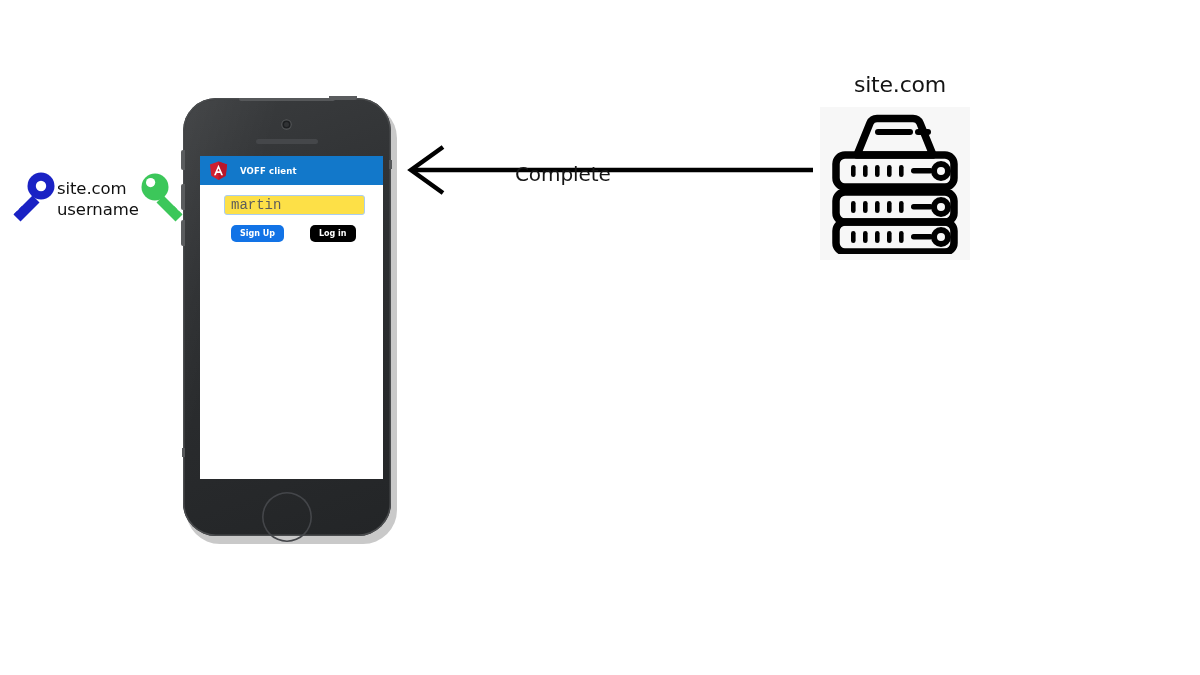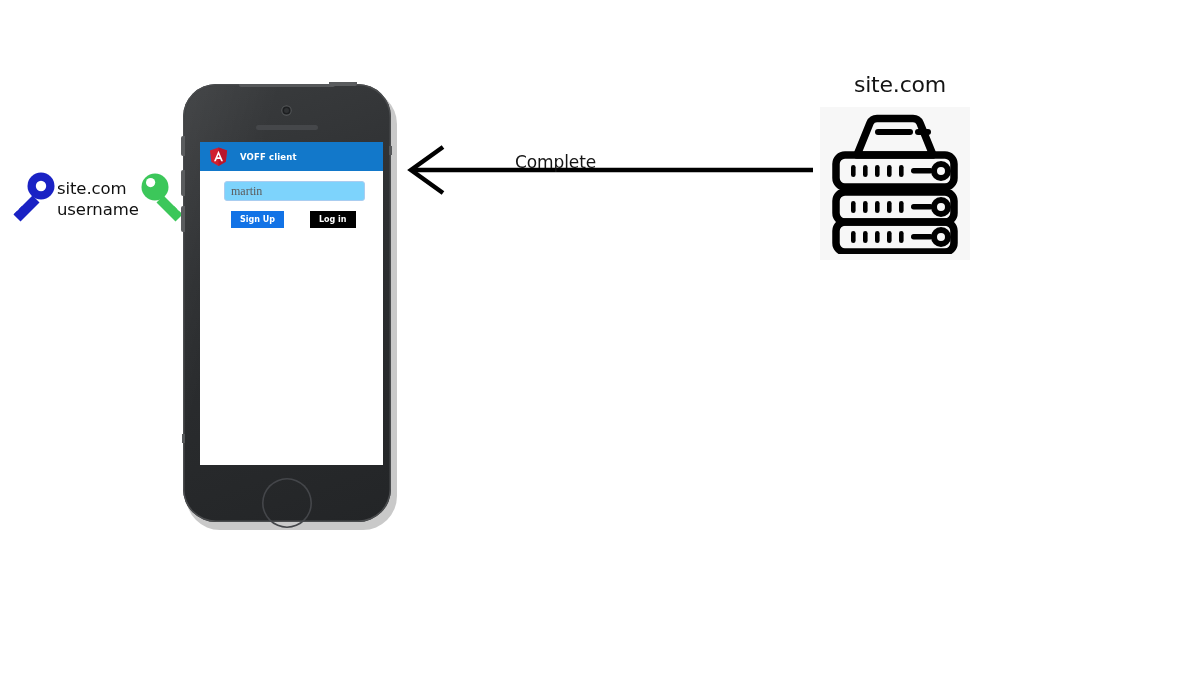--- a/index.html
+++ b/index.html
@@ -46,21 +46,21 @@
     letter-spacing: -0.1px;
     color: #101010;
     white-space: nowrap;
   }
   #left-key-label .l2 { display: block; }
 
   
   #phone-mockup {
     position: absolute;
     left: 183px;
-    top: 84px;
+    top: 98px;
     width: 172px;
     height: 446px;
     padding-left: 28px;
   }
   #phone-shadow {
     position: absolute;
     left: 3px;
     top: 6px;
     width: 211px;
     height: 440px;
@@ -210,33 +210,33 @@
   #username-input {
     position: absolute;
     left: 24px;
     top: 10px;
     width: 127px;
     height: 14px;
     padding: 2px 6px;
     box-sizing: content-box;
     border: 1.4px solid #aacdf0;
     border-radius: 3px;
-    background: #7dd3fc;
-    font-family: Liberation Serif, serif;
-    font-size: 12px;
+    background: #fde047;
+    font-family: Liberation Mono, monospace;
+    font-size: 14px;
     color: #5c5c5c;
     outline: none;
   }
   #username-input::placeholder { color: #8a8a8a; }
   .app-btn {
     position: absolute;
     top: 40px;
     height: 17px;
     border: none;
-    border-radius: 0;
+    border-radius: 5px;
     color: #ffffff;
     font-family: "DejaVu Sans", "Liberation Sans", sans-serif;
     font-size: 8px;
     font-weight: bold;
     line-height: 17px;
     padding: 0 9px;
     cursor: pointer;
   }
   #signup-button {
     left: 31px;
@@ -251,22 +251,22 @@
   #complete-arrow {
     position: absolute;
     left: 405px;
     top: 145px;
     width: 410px;
     height: 50px;
   }
   #complete-arrow-label {
     position: absolute;
     left: 515px;
-    top: 152px;
-    font-size: 17px;
+    top: 162px;
+    font-size: 20px;
     color: #151515;
     letter-spacing: -0.1px;
     white-space: nowrap;
   }
 
   
   #server-group {
     position: absolute;
     left: 820px;
     top: 72px;

